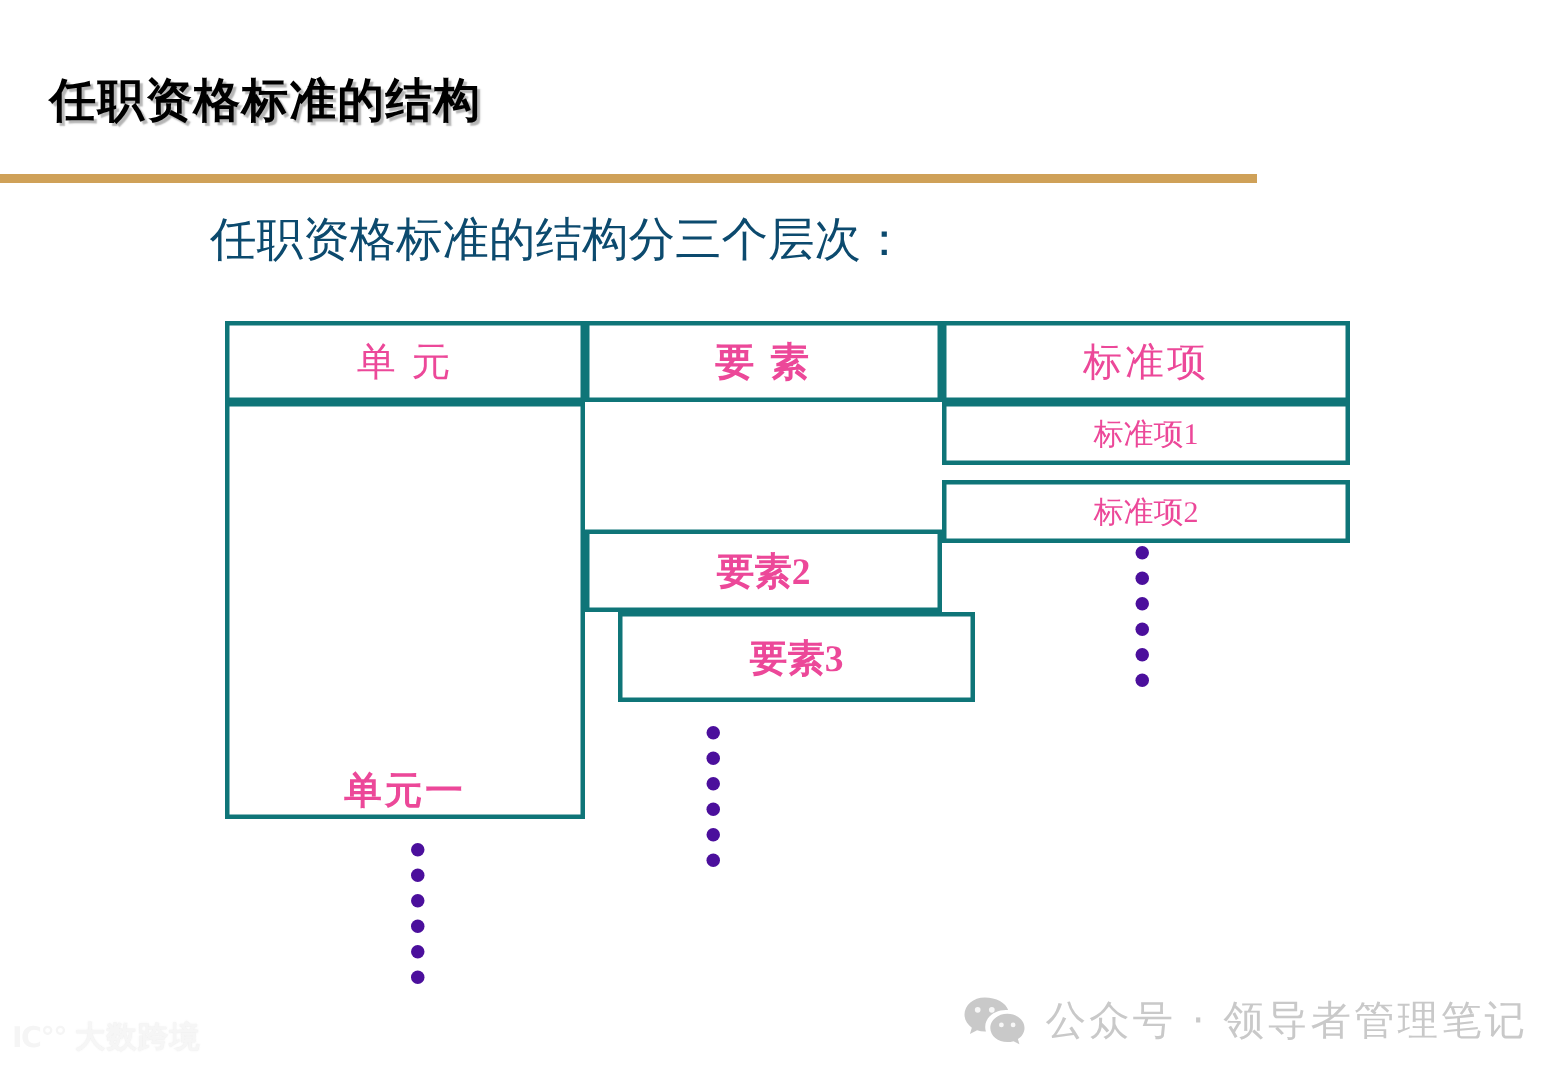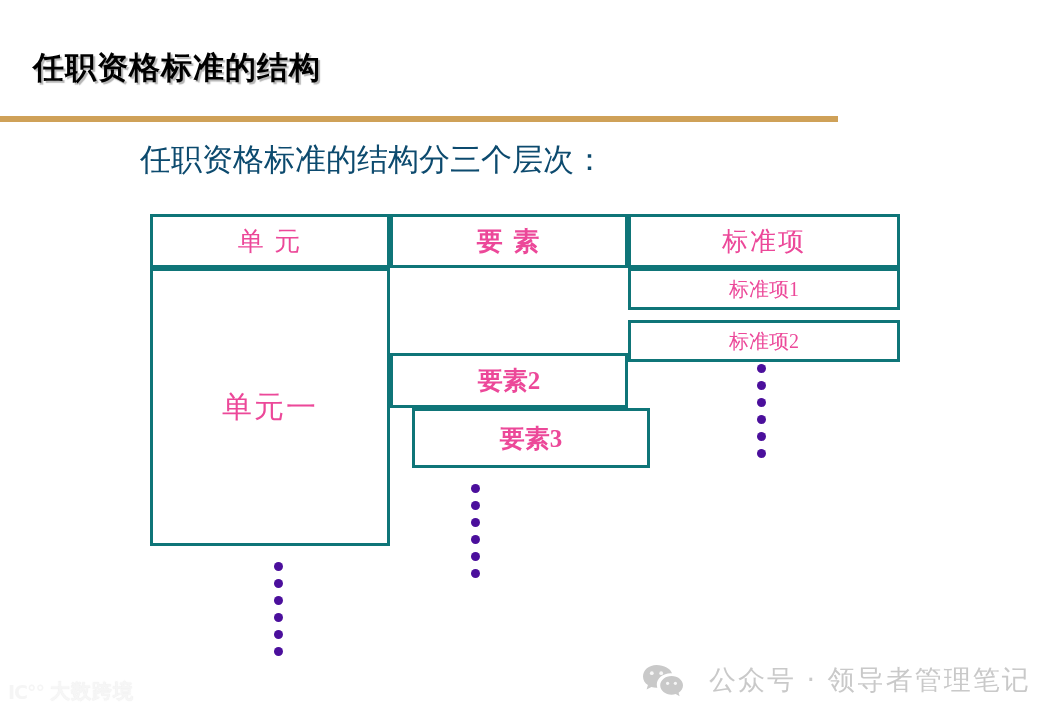--- a/index.html
+++ b/index.html
@@ -78,21 +78,21 @@
     color: #ec4899;
     font-family: "Liberation Serif", "DejaVu Serif", serif;
   }
   .cell .label { display: block; }
 
   
   .hdr { font-size: 26px; letter-spacing: 2px; }
 
   
   .body-cell  { font-size: 25px; font-weight: 600; }
-  .unit-cell  { font-size: 30px; font-weight: 400; letter-spacing: 2px; }
+  .unit-cell  { font-size: 25px; font-weight: 700; letter-spacing: 2px; align-items: flex-end; }
   .std-cell   { font-size: 20px; font-weight: 400; }
 
   
   #hdr-unit { left: 150px; top: 214px; width: 240px; height: 54px; }
   #hdr-elem { left: 390px; top: 214px; width: 238px; height: 54px; font-weight: bold; }
   #hdr-std  { left: 628px; top: 214px; width: 272px; height: 54px; }
 
   
   #cell-unit1 { left: 150px; top: 268px; width: 240px; height: 278px; }
 
@@ -149,21 +149,21 @@
     letter-spacing: 1px;
     text-shadow: 0 0 1px rgba(200,200,200,0.6);
   }
 
   #wm-right {
     position: absolute;
     left: 641px;
     top: 662px;
     display: flex;
     align-items: center;
-    gap: 24px;
+    gap: 12px;
   }
   #wechat-icon { width: 44px; height: 34px; display: block; }
   #wm-right .wm-label {
     font-family: "DejaVu Sans", "Liberation Sans", sans-serif;
     font-size: 27px;
     color: #c9c9c9;
     letter-spacing: 2px;
     white-space: nowrap;
   }
 </style>

